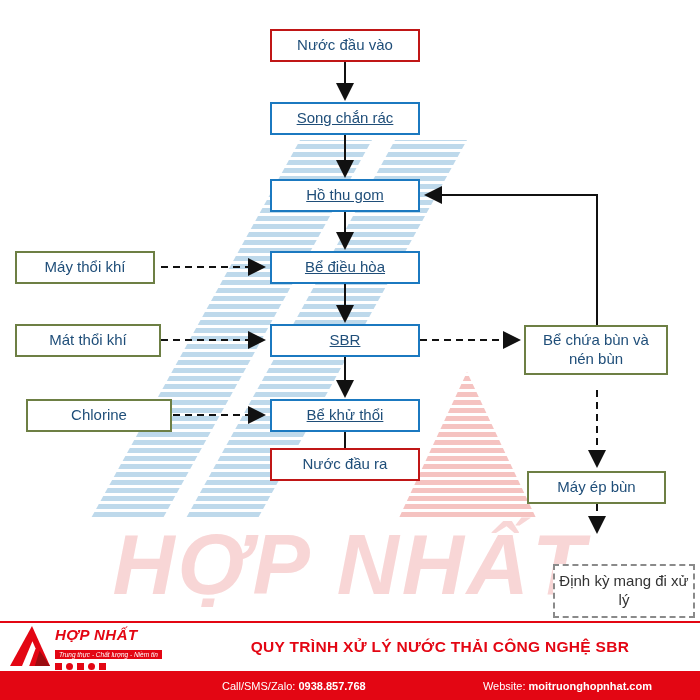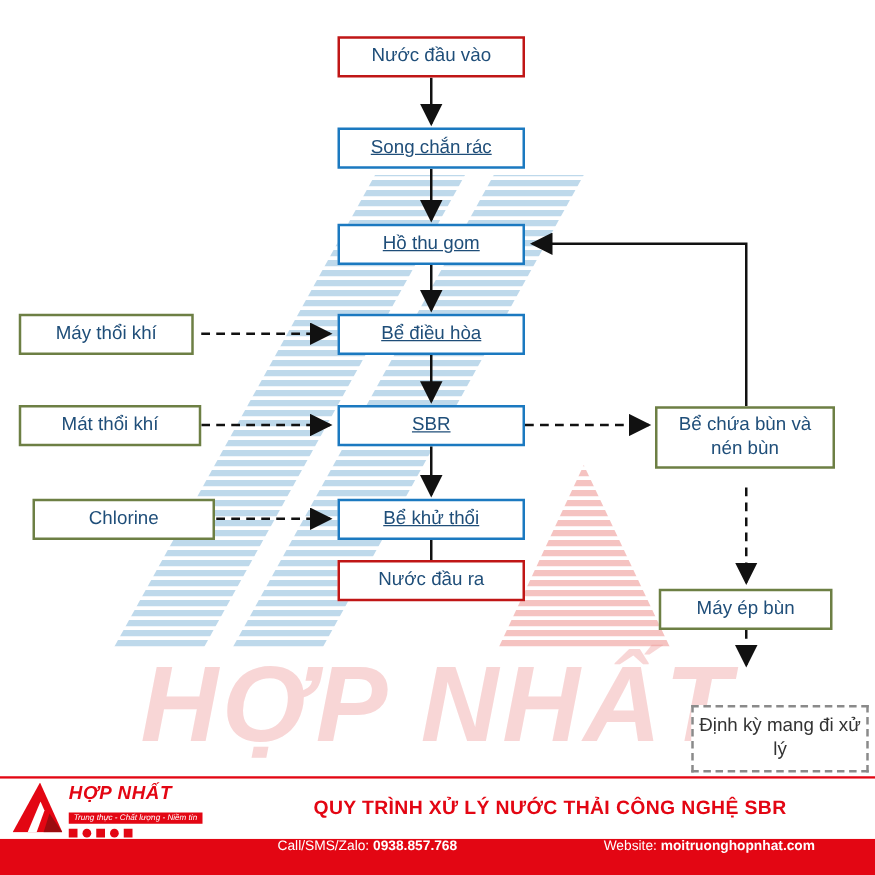--- a/index.html
+++ b/index.html
@@ -25,21 +25,21 @@
   .box.red   { border-color:#c01616; }
   .box.blue  { border-color:#1b79c0;text-decoration:underline; }
   .box.green { border-color:#6d7f44; }
   .box.dashed{ border:2px dashed #8a8a8a; color:#333; }
   
   .footer { position:absolute; left:0; bottom:0; width:700px; height:79px; z-index:3; }
   .footer-rule { height:2px; background:#e30613; }
   .footer-main { position:relative; height:48px; background:#fff; }
   .footer-bar {
     height:29px; background:#e30613; color:#fff; font-size:11px;
-    display:flex; align-items:flex-start; justify-content:space-between;
+    display:flex; align-items:center; justify-content:space-between;
     padding:0 48px 0 222px; box-sizing:border-box;
   }
   .footer-bar b { font-weight:bold; }
   .logo { position:absolute; left:10px; top:3px; display:flex; gap:5px; align-items:flex-start; }
   .logo-mark { position:relative; width:40px; height:40px; }
   .logo-mark .t1 { position:absolute; inset:0; background:#e30613;
     clip-path:polygon(0 100%, 55% 0, 100% 100%); }
   .logo-mark .t2 { position:absolute; inset:0; background:#fff;
     clip-path:polygon(30% 100%, 56% 38%, 64% 56%, 48% 100%); }
   .logo-mark .t3 { position:absolute; inset:0; background:#9b0c10;

